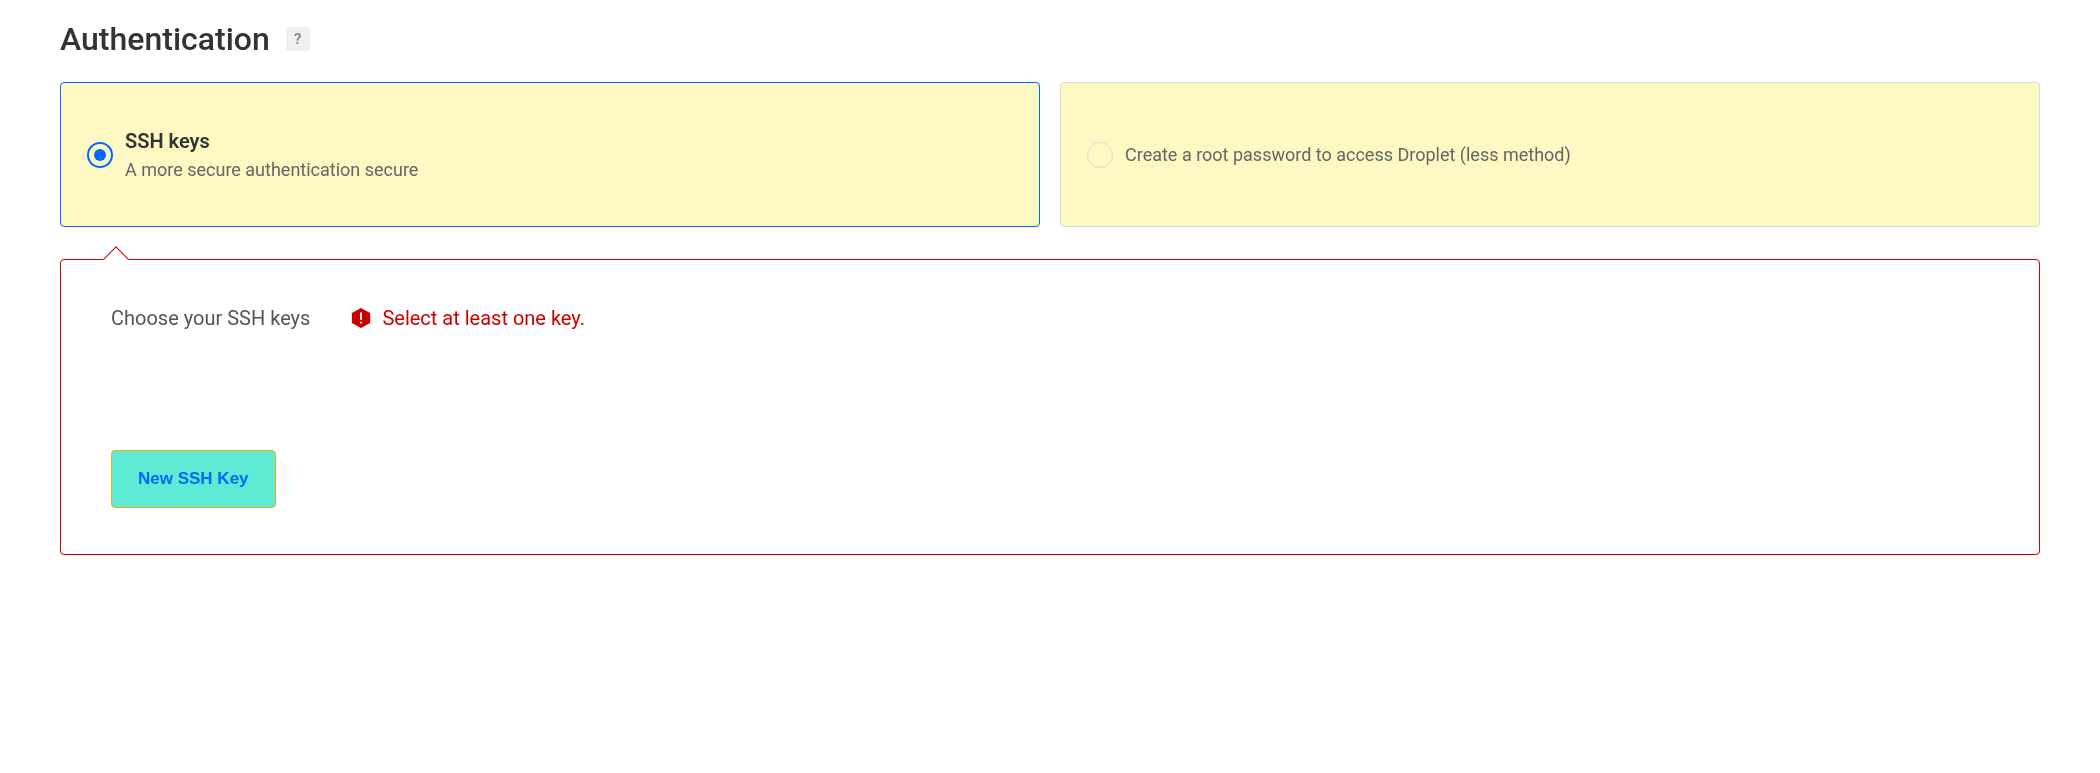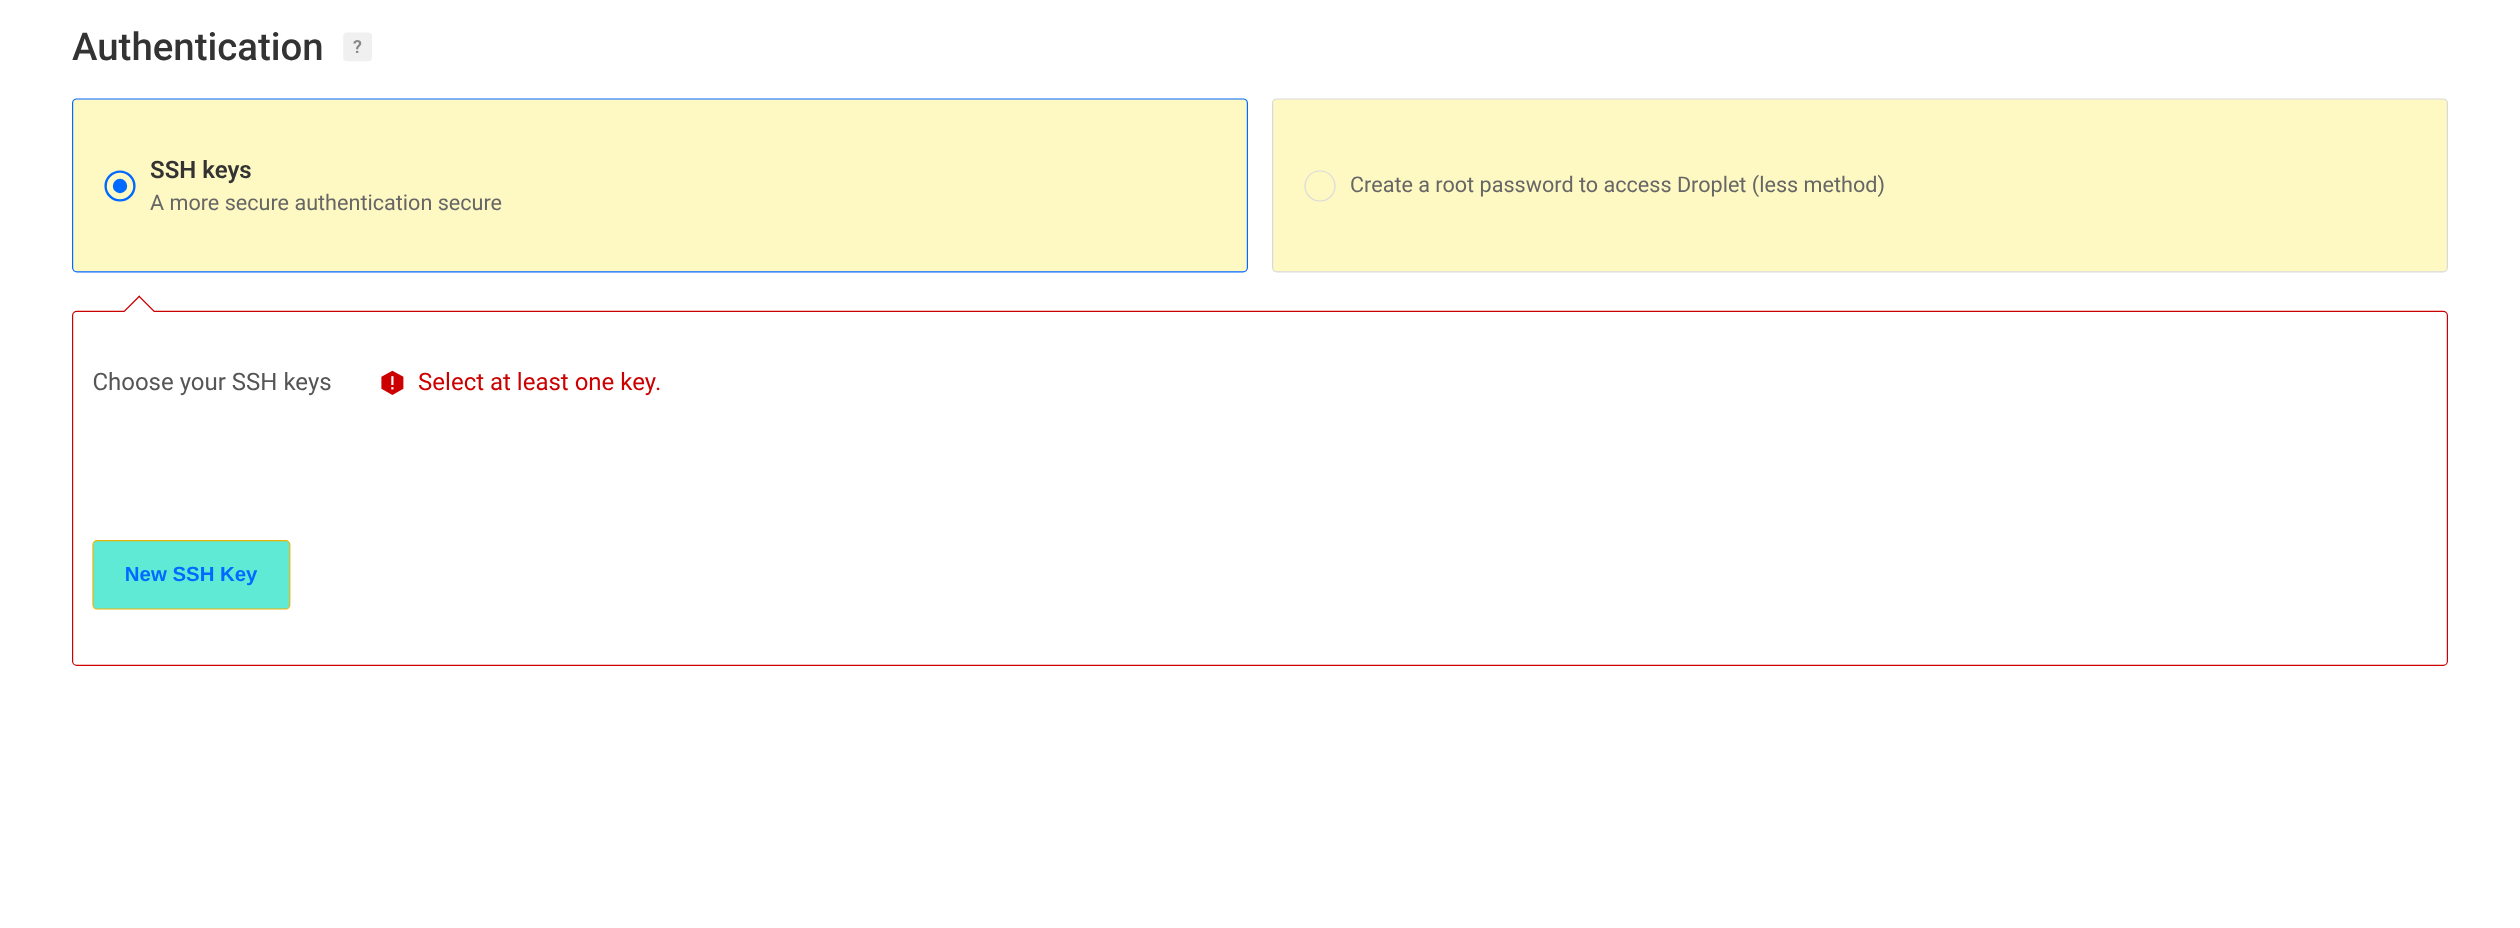--- a/index.html
+++ b/index.html
@@ -88,21 +88,21 @@
     }
     .auth-desc {
       font-size: 18px;
       color: #666;
     }
     .error-panel {
       position: relative;
       margin-top: 32px;
       border: 1px solid #cc0000;
       border-radius: 4px;
-      padding: 46px 16px;
+      padding: 46px 50px;
     }
     .pointer {
       position: absolute;
       top: -10px;
       left: 46px;
       width: 18px;
       height: 18px;
       background: #fff;
       border-left: 1px solid #cc0000;
       border-top: 1px solid #cc0000;
@@ -113,21 +113,21 @@
       align-items: center;
       gap: 40px;
       margin-bottom: 120px;
     }
     .choose-label {
       font-size: 20px;
       color: #555;
     }
     .error-msg-wrap {
       display: flex;
-      align-items: flex-end;
+      align-items: center;
       gap: 10px;
     }
     .error-icon {
       flex-shrink: 0;
     }
     .error-text {
       font-size: 20px;
       color: #cc0000;
     }
     .new-key-btn {

